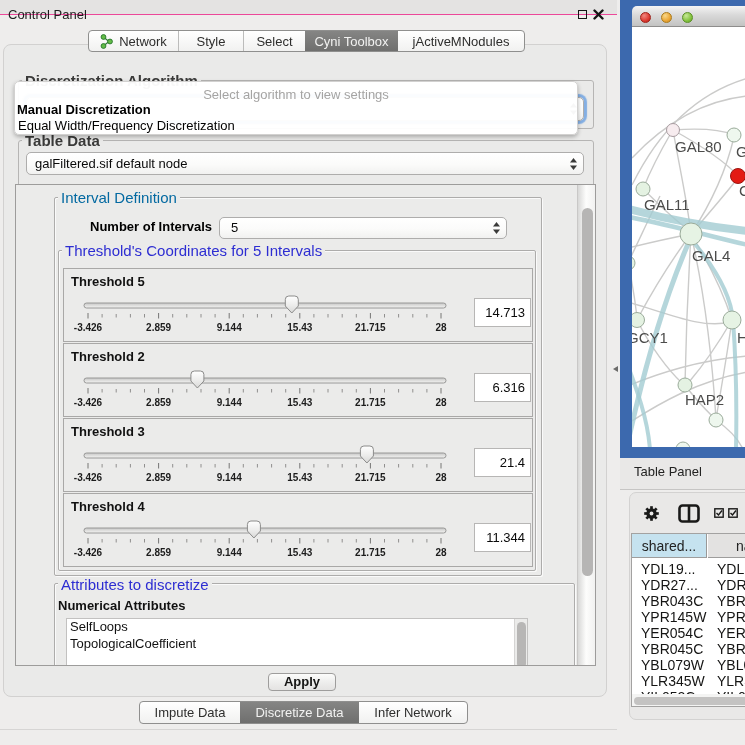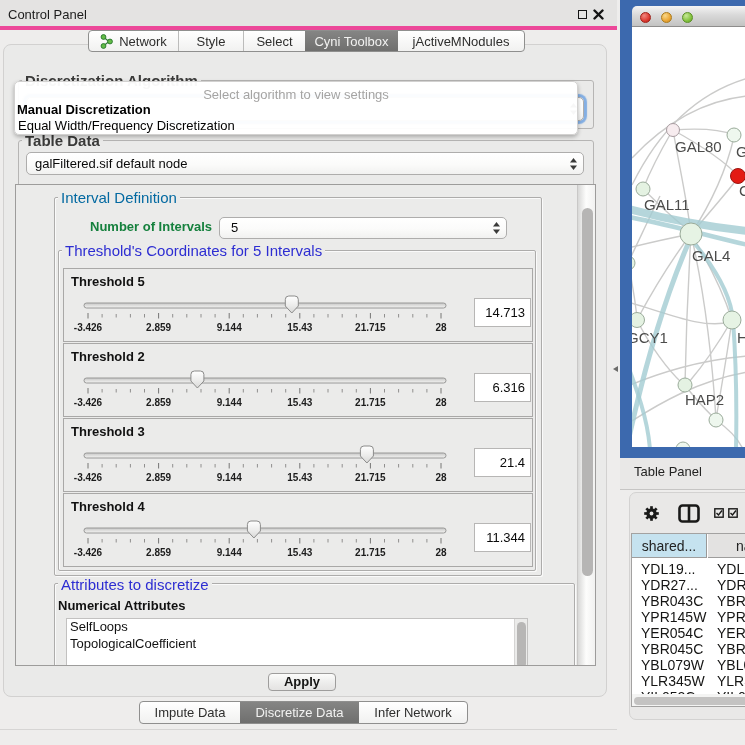--- a/index.html
+++ b/index.html
@@ -1,17 +1,17 @@
 <!DOCTYPE html>
 <html><head><meta charset="utf-8"><title>t</title><style>*{margin:0;padding:0;box-sizing:border-box}
 html{overflow:hidden}
 body{width:745px;height:745px;overflow:hidden;font-family:"Liberation Sans",sans-serif;background:#eeedec}
 #root{position:relative;width:745px;height:745px;overflow:hidden;font-family:"Liberation Sans",sans-serif}
 svg text{font-family:"Liberation Sans",sans-serif}
-#titlebar{position:absolute;left:0;top:0;width:617px;height:30px;background:#e4e3e2;border-bottom:4px solid #ec4899}
+#titlebar{position:absolute;left:0;top:0;width:617px;height:15px;background:#e4e3e2;border-bottom:1px solid #ec4899}
 #titlebar span{position:absolute;left:8px;top:7px;font-size:13px;color:#1c1c1c}
 #floatico{position:absolute;left:578px;top:10px;width:9px;height:9px;border:1.5px solid #141414}
 #outerpanel{position:absolute;left:3px;top:44px;width:604px;height:653px;background:#eaeae9;border:1px solid #d2d1d0;border-radius:8px}
 .segbar{position:absolute;display:flex;height:22px;border:1px solid #8f8f8e;border-radius:4px;overflow:hidden;background:linear-gradient(#ffffff,#f1f1f0)}
 .seg{height:100%;display:flex;align-items:center;justify-content:center;font-size:13px;color:#2e2e2d;border-right:1px solid #bcbcbb}
 .seg.last{border-right:none}
 .seg.dark{background:linear-gradient(#858584,#6f6f6e);color:#f2f2f1;border-right:none}
 .seg.predark{border-right:none}
 .group{position:absolute;border:1px solid #b6b5b4;border-radius:3px}
 .etch{box-shadow:1px 1px 0 rgba(255,255,255,.75), inset 1px 1px 0 rgba(255,255,255,.75);border-radius:2px;border:1px solid #adacab}
@@ -95,21 +95,21 @@
             <stop offset="0" stop-color="#c6c6c5"></stop>
             <stop offset="0.5" stop-color="#dededd"></stop>
             <stop offset="1" stop-color="#f4f4f3"></stop>
           </linearGradient>
           <linearGradient id="thmg" x1="0" y1="0" x2="0" y2="1">
             <stop offset="0" stop-color="#ffffff"></stop>
             <stop offset="0.55" stop-color="#ececeb"></stop>
             <stop offset="1" stop-color="#d8d8d7"></stop>
           </linearGradient>
         </defs>
-      </svg><div class="group etch" style="left:38px;top:12px;width:488px;height:379px"></div><div class="gtitle" style="left:42px;top:5px;color:#0369a1;background:#ebebea">Interval Definition</div><div style="position:absolute;left:74px;top:34px;font-size:13px;font-weight:bold;color:#15803d">Number of Intervals</div><div class="combo" style="left:203px;top:32px;width:288px;height:22px">
+      </svg><div class="group etch" style="left:38px;top:12px;width:488px;height:379px"></div><div class="gtitle" style="left:42px;top:5px;color:#0369a1;background:#ebebea">Interval Definition</div><div style="position:absolute;left:74px;top:34px;font-size:13px;font-weight:bold;color:#000000">Number of Intervals</div><div class="combo" style="left:203px;top:32px;width:288px;height:22px">
         <span class="ctext" style="left:11px;top:2px">5</span>
         <svg style="position:absolute;right:5px;top:50%;transform:translateY(-50%)" width="9" height="14">
           <path d="M4.5 1 L8 5.5 L1 5.5 Z" fill="#3a3a39"></path>
           <path d="M4.5 13 L8 8.5 L1 8.5 Z" fill="#3a3a39"></path>
         </svg>
       </div><div class="group etch" style="left:42px;top:65px;width:478px;height:321px"></div><div class="gtitle" style="left:46px;top:58px;color:#2d2dd2;background:#ebebea">Threshold's Coordinates for 5 Intervals</div><div class="tbox" style="top:83px">
         <div class="tboxtitle">Threshold 5</div>
         <svg width="395" height="48" style="position:absolute;left:5px;top:20px">
           <rect x="15" y="14" width="362" height="5" rx="2.5" fill="url(#trkg)" stroke="#989897" stroke-width="1"></rect>
           <line x1="33.1" y1="25" x2="33.1" y2="28.5" stroke="#908f8e" stroke-width="1"></line>

